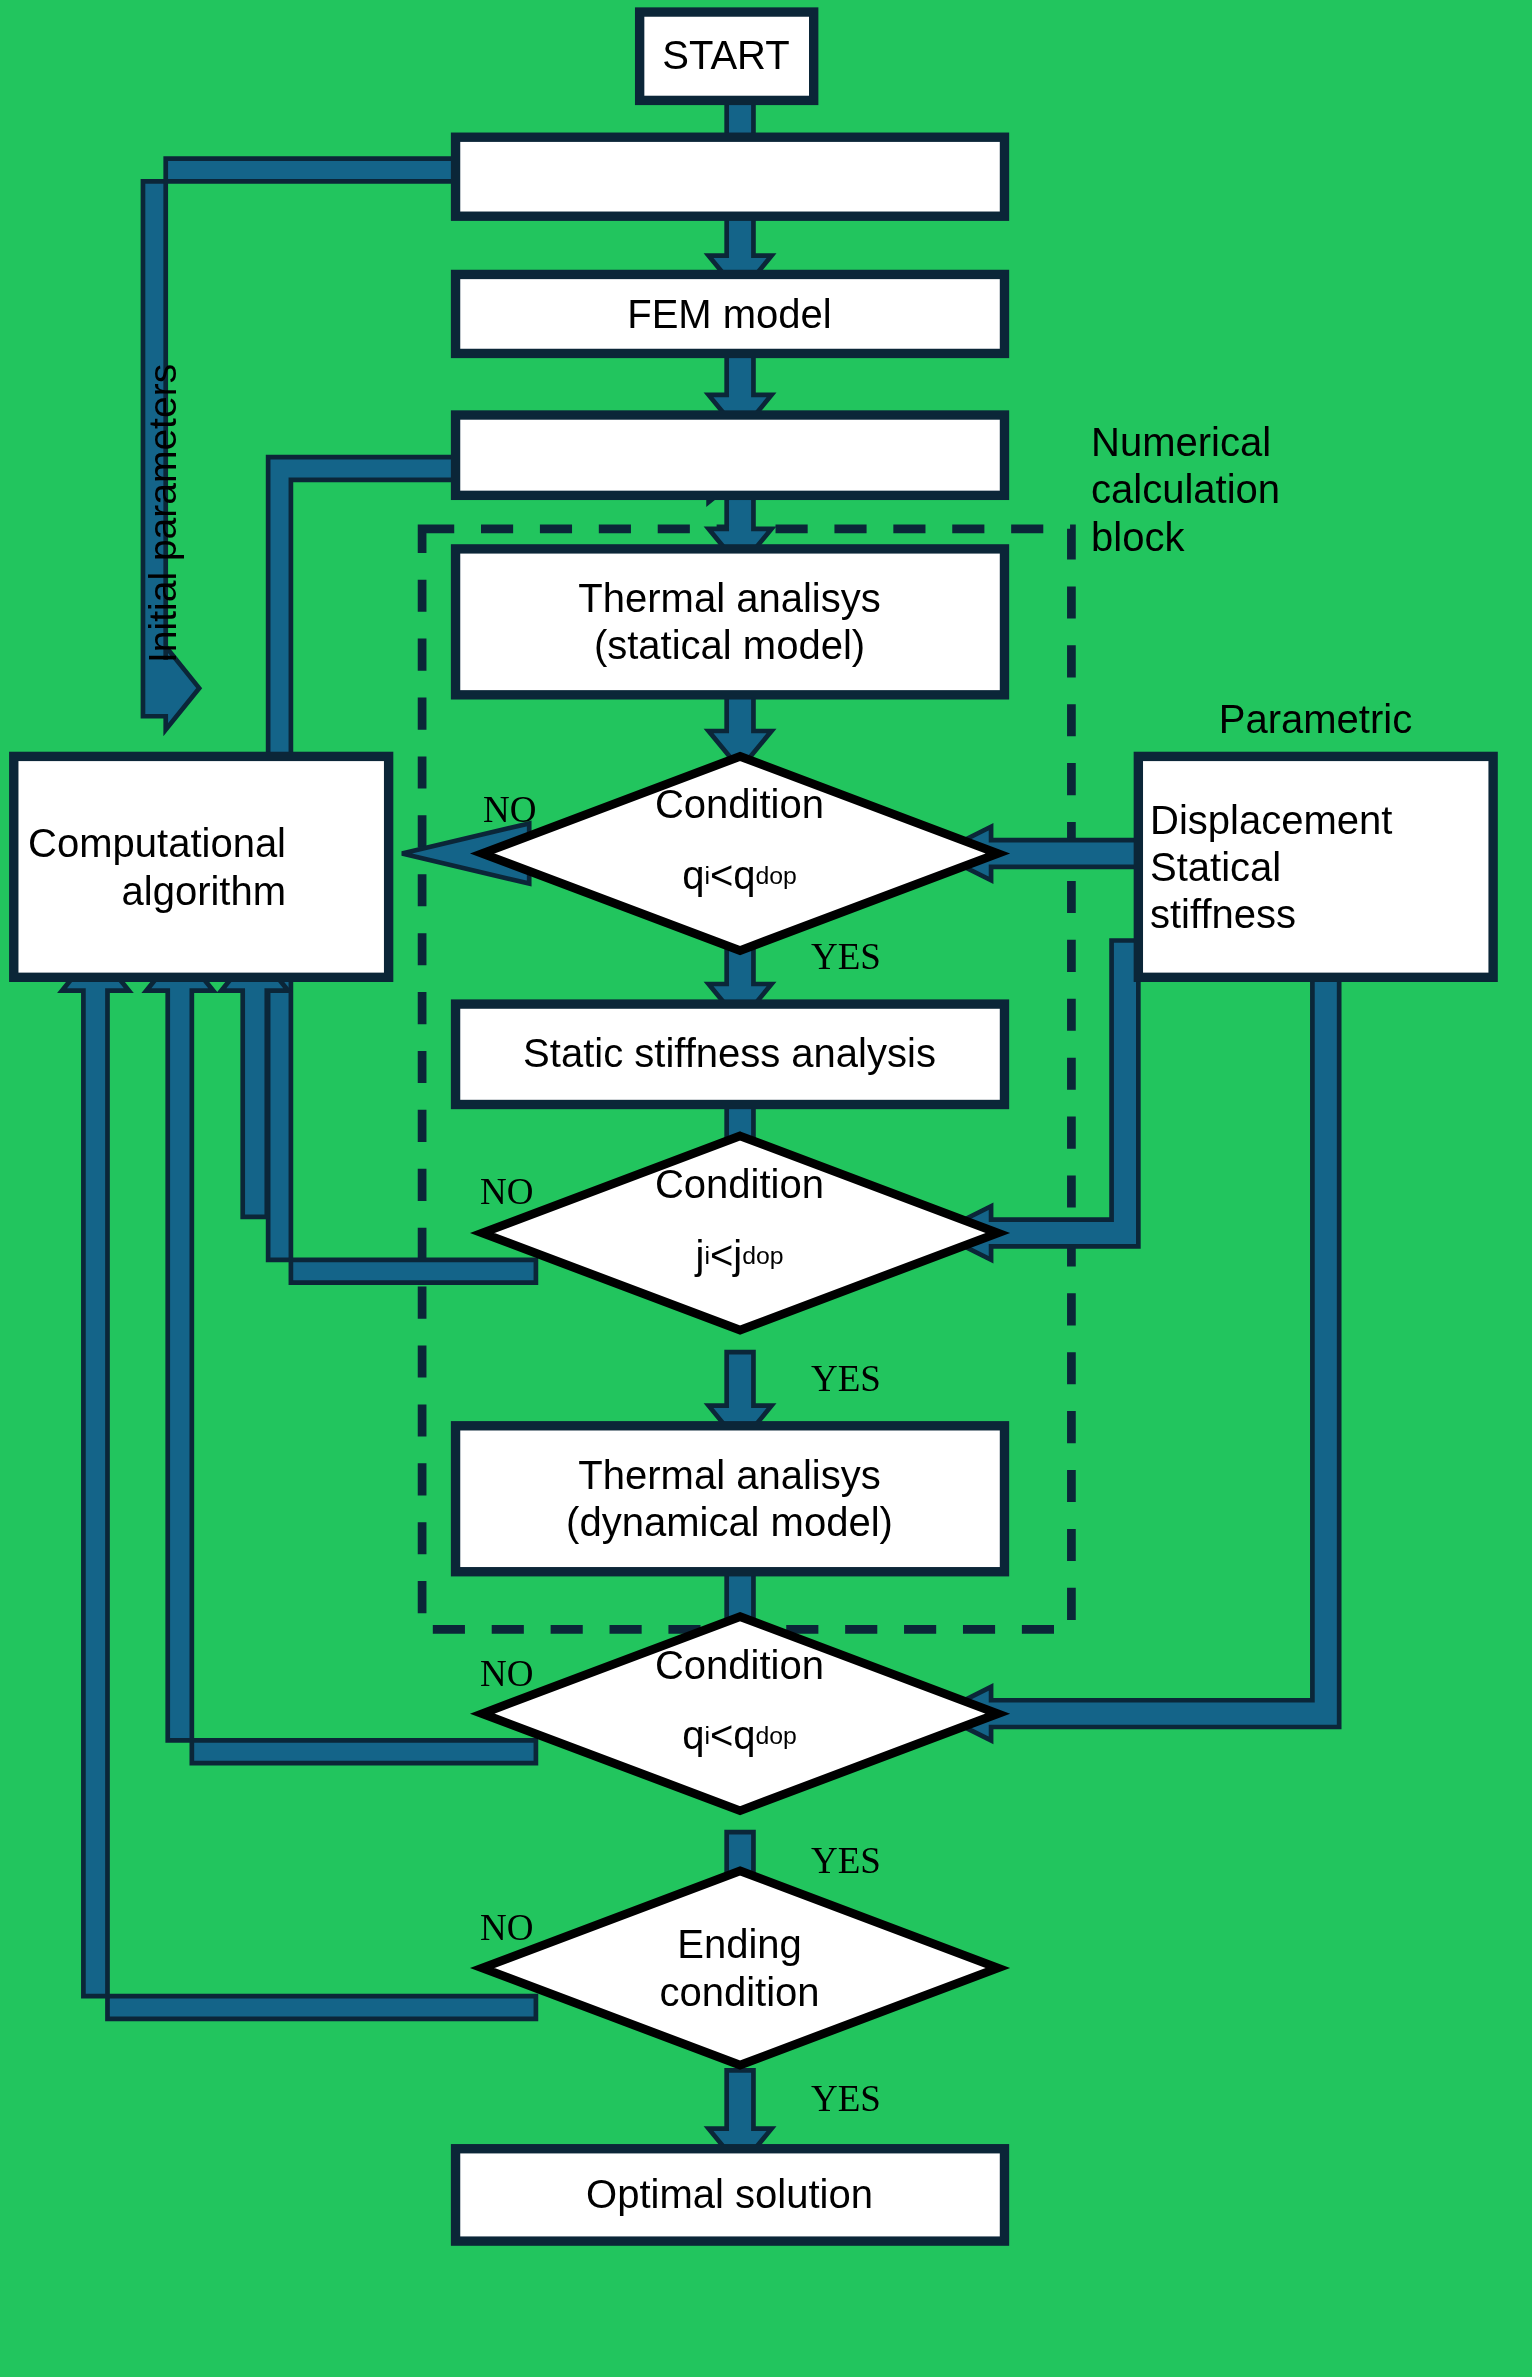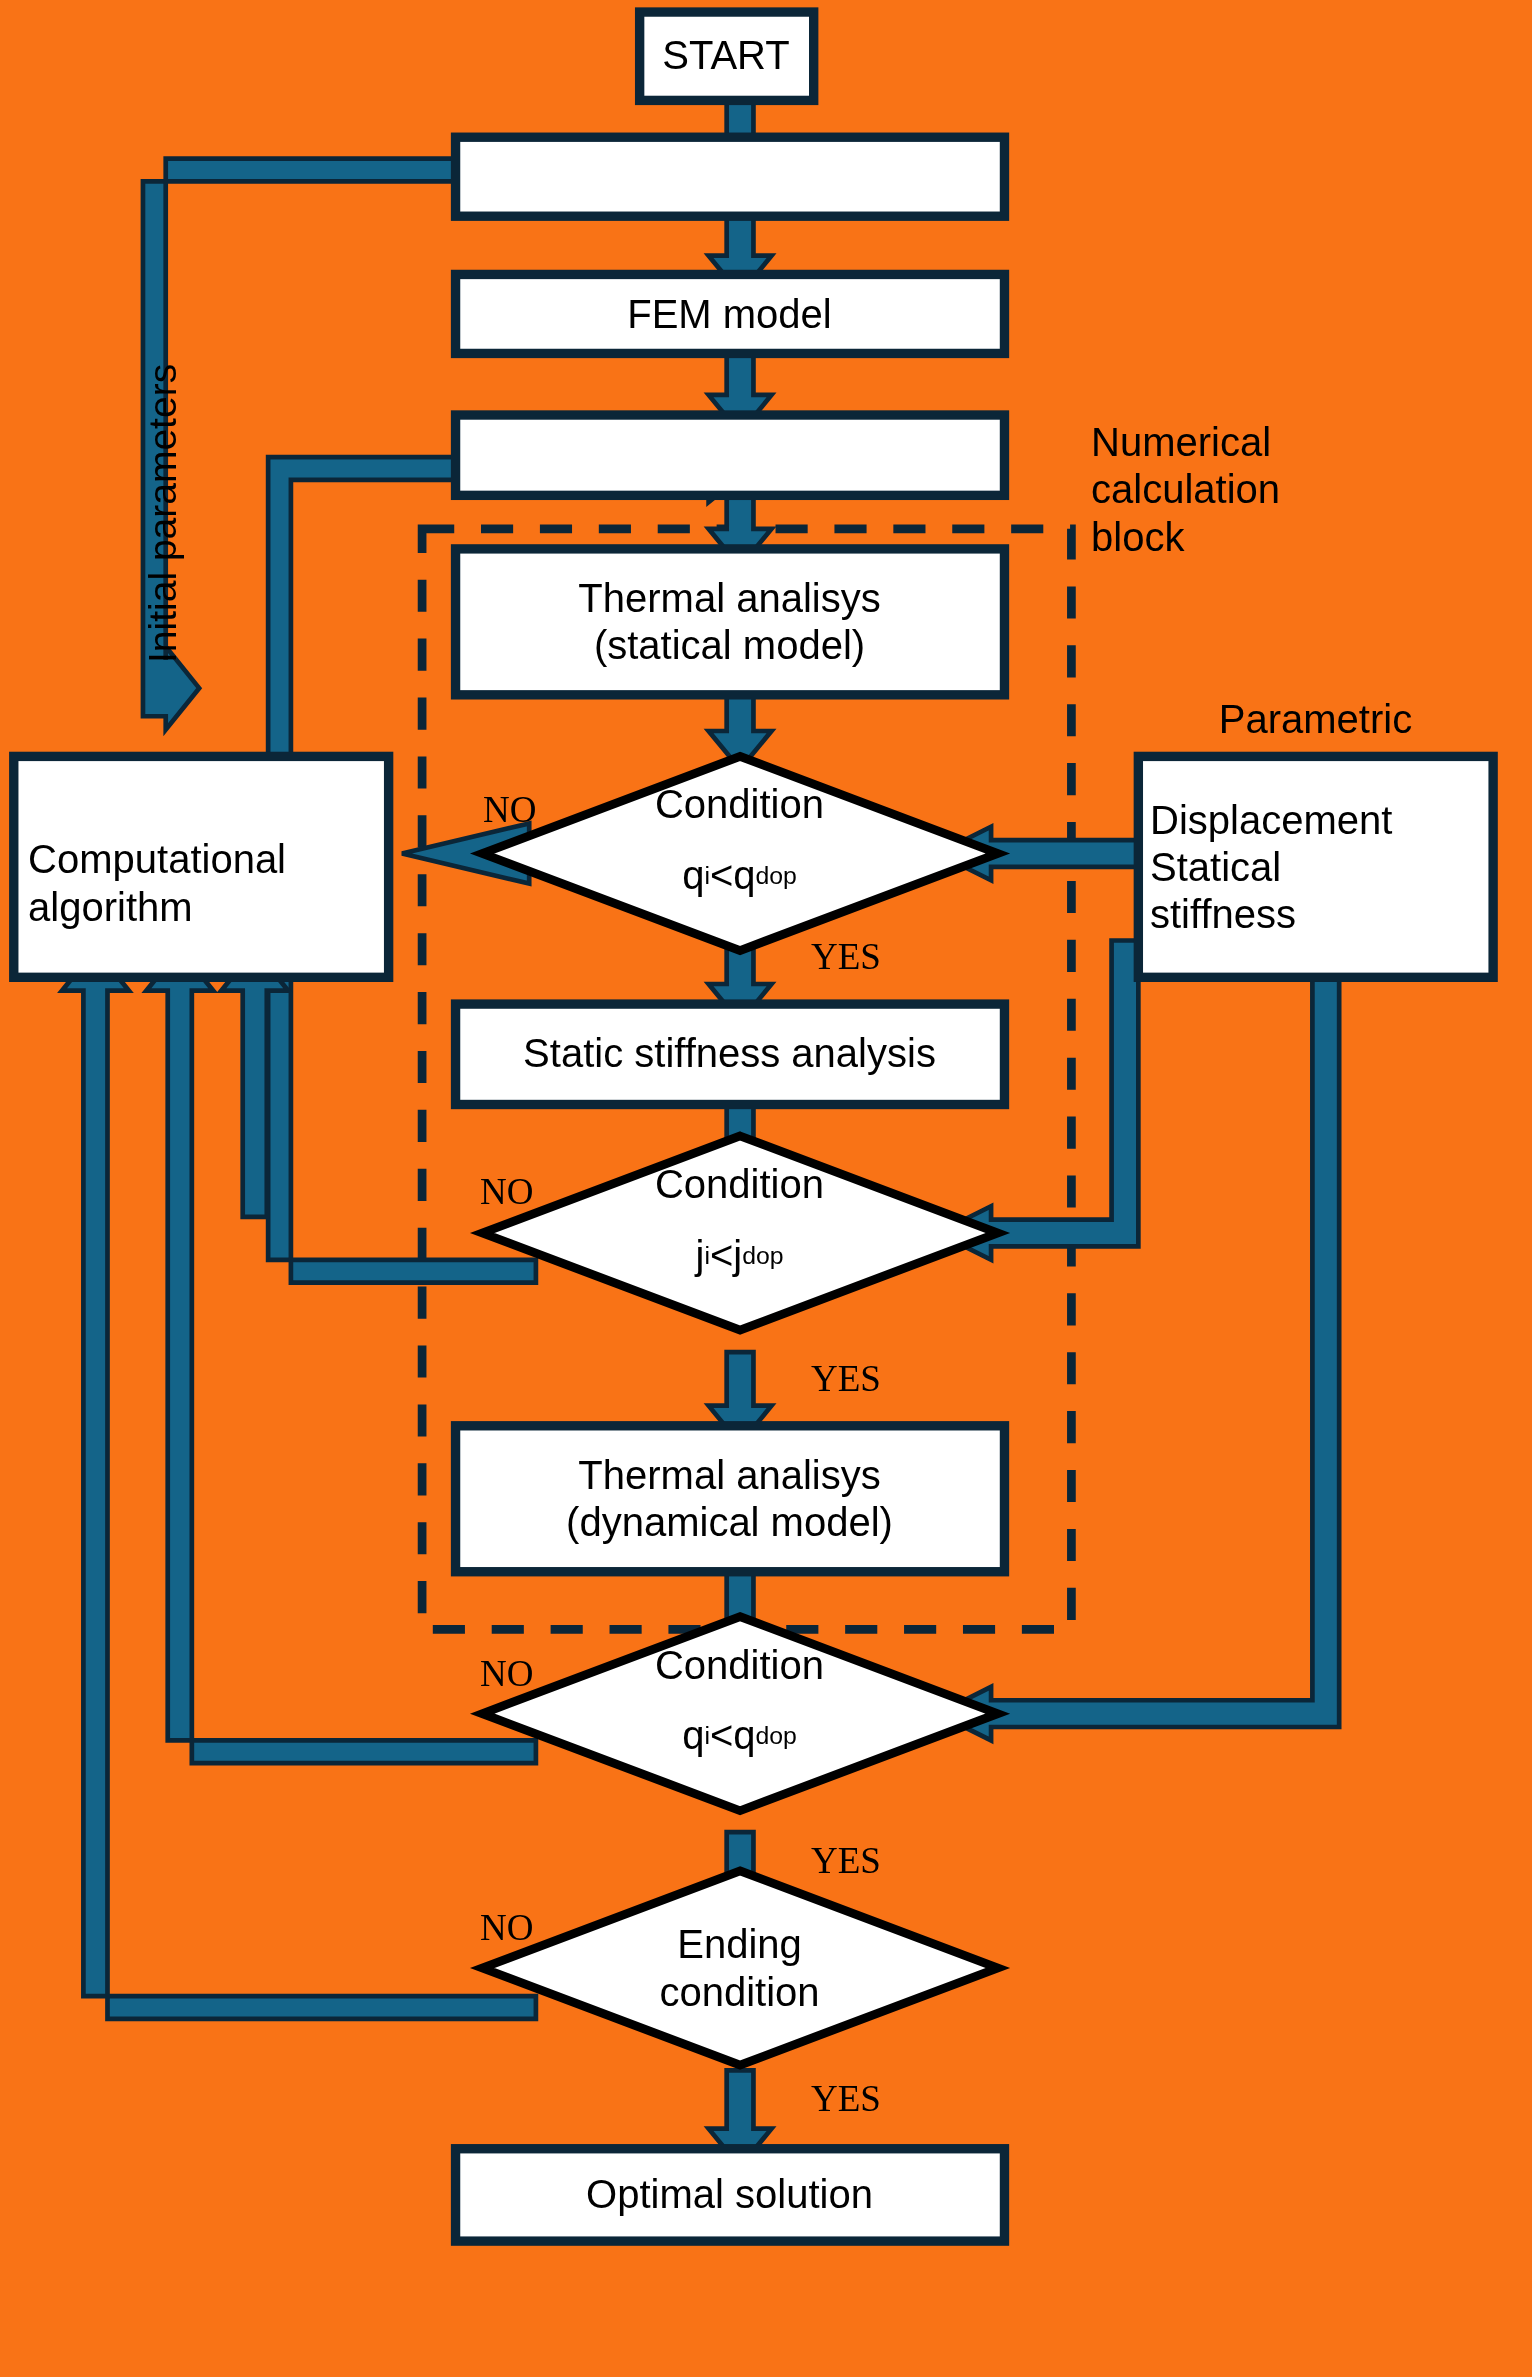--- a/index.html
+++ b/index.html
@@ -1,17 +1,17 @@
 <!DOCTYPE html>
 <html style="font-size:10.7px"><head>
 <meta charset="utf-8">
 <style>
   html,body{margin:0;padding:0;background:#ffffff;}
   body{font-family:"Liberation Sans",sans-serif;}
-  #stage{position:relative;width:1533px;height:2377px;background:#f97316;overflow:hidden;}
+  #stage{position:relative;width:1533px;height:2377px;background:#22c55e;overflow:hidden;}
   svg{position:absolute;left:0;top:0;}
   .nodeLabel{
     position:absolute;
     display:flex;align-items:center;justify-content:center;
     text-align:center;
     color:#000;
     font-family:"Liberation Sans",sans-serif;
     font-size:40px;
     line-height:1.18;
     white-space:pre-line;
@@ -112,21 +112,21 @@
   </svg>
 
   <div class="nodeLabel" style="left:639px;top:12px;width:174px;height:88px;">START</div>
   <div class="nodeLabel" style="left:455px;top:275px;width:549px;height:79px;">FEM model</div>
   <div class="nodeLabel" style="left:455px;top:549px;width:549px;height:146px;">Thermal analisys
 (statical model)</div>
   <div class="nodeLabel" style="left:455px;top:1004px;width:549px;height:100px;">Static stiffness analysis</div>
   <div class="nodeLabel" style="left:455px;top:1426px;width:549px;height:146px;">Thermal analisys
 (dynamical model)</div>
   <div class="nodeLabel" style="left:455px;top:2149px;width:549px;height:92px;">Optimal solution</div>
-  <div class="nodeLabel" style="left:13.4px;top:773px;width:375px;height:221px;text-align:left;justify-content:flex-start;padding-left:14.7px;box-sizing:border-box;">Computational
+  <div class="nodeLabel" style="left:13.4px;top:757px;width:375px;height:221px;text-align:right;justify-content:flex-start;padding-left:14.7px;box-sizing:border-box;">Computational
 algorithm</div>
   <div class="nodeLabel" style="left:1138px;top:757px;width:355px;height:221px;text-align:left;justify-content:flex-start;padding-left:12px;box-sizing:border-box;">Displacement
 Statical
 stiffness</div>
 
   <div class="nodeLabel" style="left:572px;top:775px;width:335px;height:59px;">
     <span>Condition</span>
   </div>
   <div class="nodeLabel" style="left:572px;top:849px;width:335px;height:54px;">
     <span>q</span><span class="sub">i</span><span>&lt;</span><span>q</span><span class="sub">dop</span>

